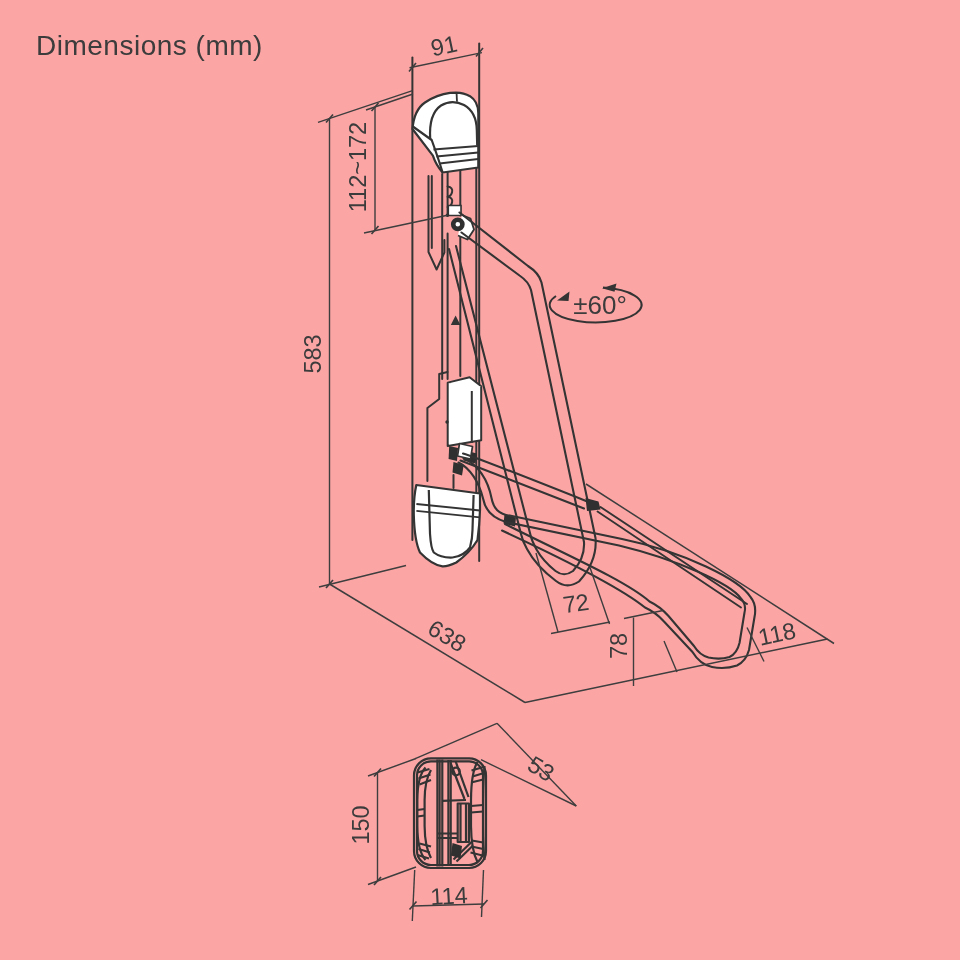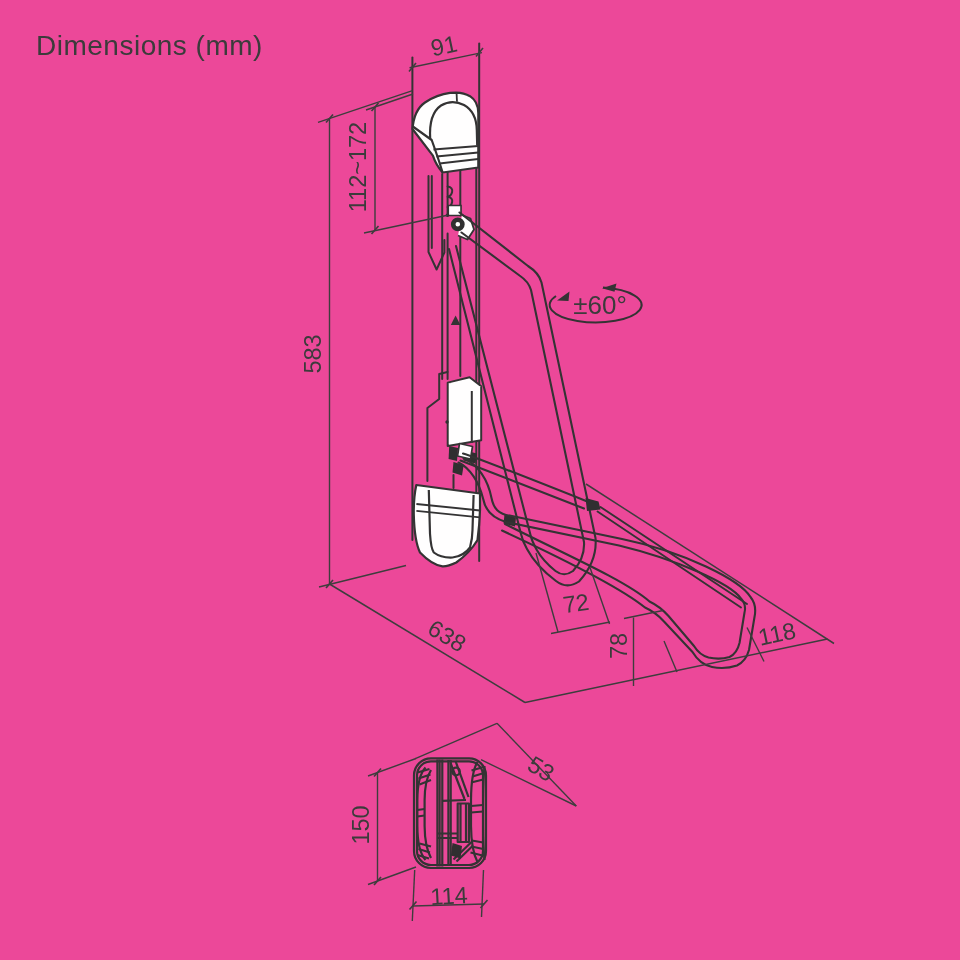--- a/index.html
+++ b/index.html
@@ -1,16 +1,16 @@
 <!DOCTYPE html>
 <html><head>
 <meta charset="utf-8">
 <style>
   html,body{margin:0;padding:0;background:#ffffff;}
-  #page{width:960px;height:960px;position:relative;background:#ec4899;overflow:hidden;}
+  #page{width:960px;height:960px;position:relative;background:#fca5a5;overflow:hidden;}
   svg{position:absolute;top:0;left:0;}
   text{font-family:"Liberation Sans",sans-serif;fill:#3b3b3b;-webkit-font-smoothing:antialiased;}
   svg{filter:opacity(0.995);}
 </style>
 </head>
 <body>
 <div id="page">
 <svg width="960" height="960" viewBox="0 0 960 960">
 
   <text x="36" y="55" font-size="28" letter-spacing="0.5">Dimensions (mm)</text>

